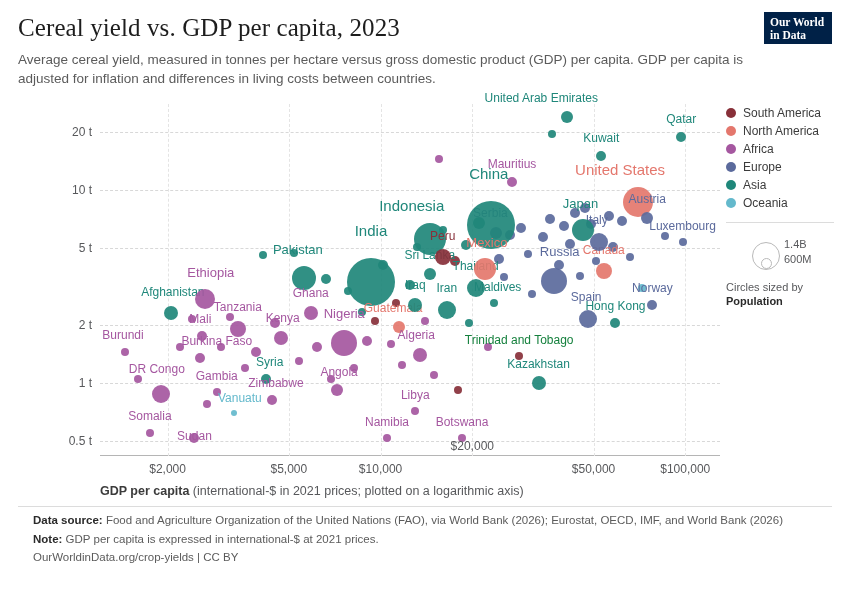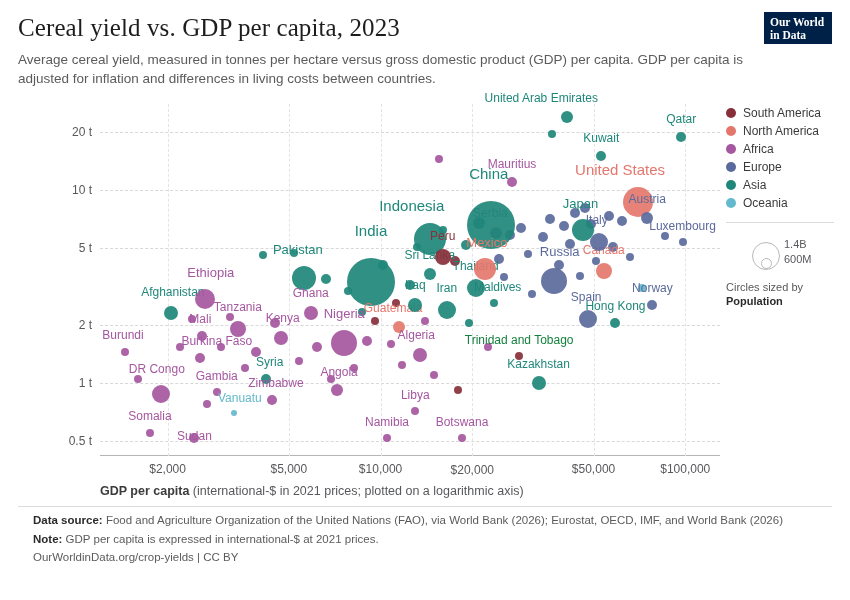--- a/index.html
+++ b/index.html
@@ -319,21 +319,21 @@
       <div class="ylabel" style="left: 46px; top: 383.29px;">1 t</div>
       <div class="ylabel" style="left: 46px; top: 325.194px;">2 t</div>
       <div class="ylabel" style="left: 46px; top: 248.394px;">5 t</div>
       <div class="ylabel" style="left: 46px; top: 190.298px;">10 t</div>
       <div class="ylabel" style="left: 46px; top: 132.202px;">20 t</div>
     </div>
   <div id="xticklabels">
       <div class="xlabel-tick" style="left: 167.598px; top: 462px;">$2,000</div>
       <div class="xlabel-tick" style="left: 288.852px; top: 462px;">$5,000</div>
       <div class="xlabel-tick" style="left: 380.577px; top: 462px;">$10,000</div>
-      <div class="xlabel-tick" style="left: 472.302px; top: 463px;">$20,000</div>
+      <div class="xlabel-tick" style="left: 472.302px; top: 439px;">$20,000</div>
       <div class="xlabel-tick" style="left: 593.556px; top: 462px;">$50,000</div>
       <div class="xlabel-tick" style="left: 685.281px; top: 462px;">$100,000</div>
     </div>
 
   <div class="xaxis-title" style="position:absolute; left:100px; top:484px; width:620px;">
     <b>GDP per capita</b><span> (international-$ in 2021 prices; plotted on a logarithmic axis)</span>
   </div>
 
   <div class="legend" id="legend">
       <div class="legend-item">

